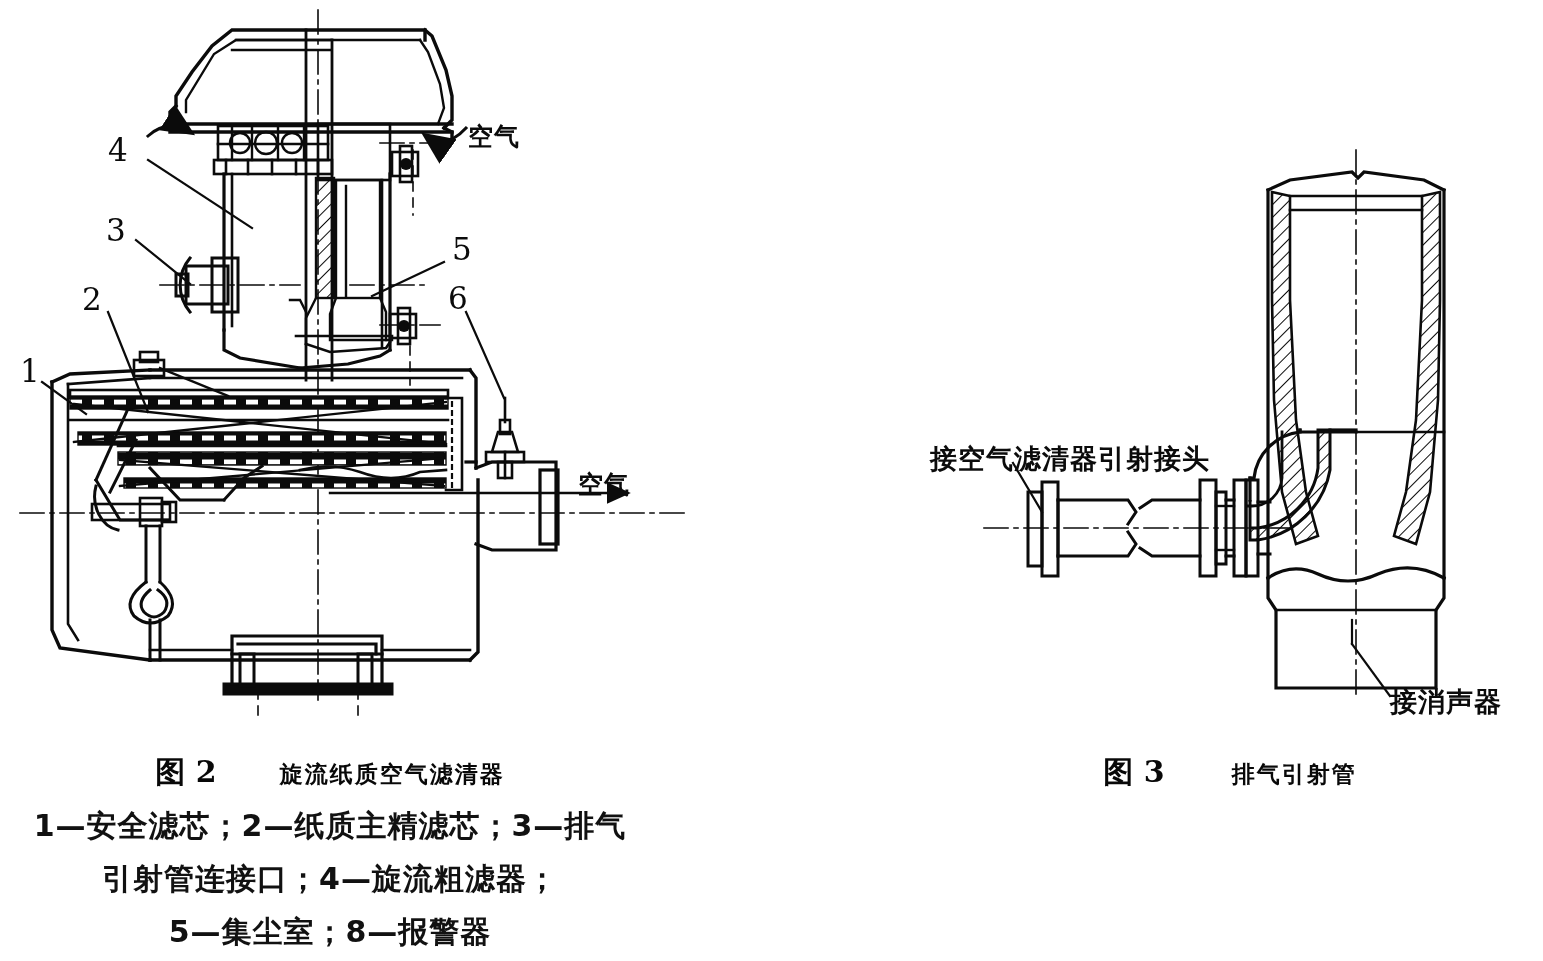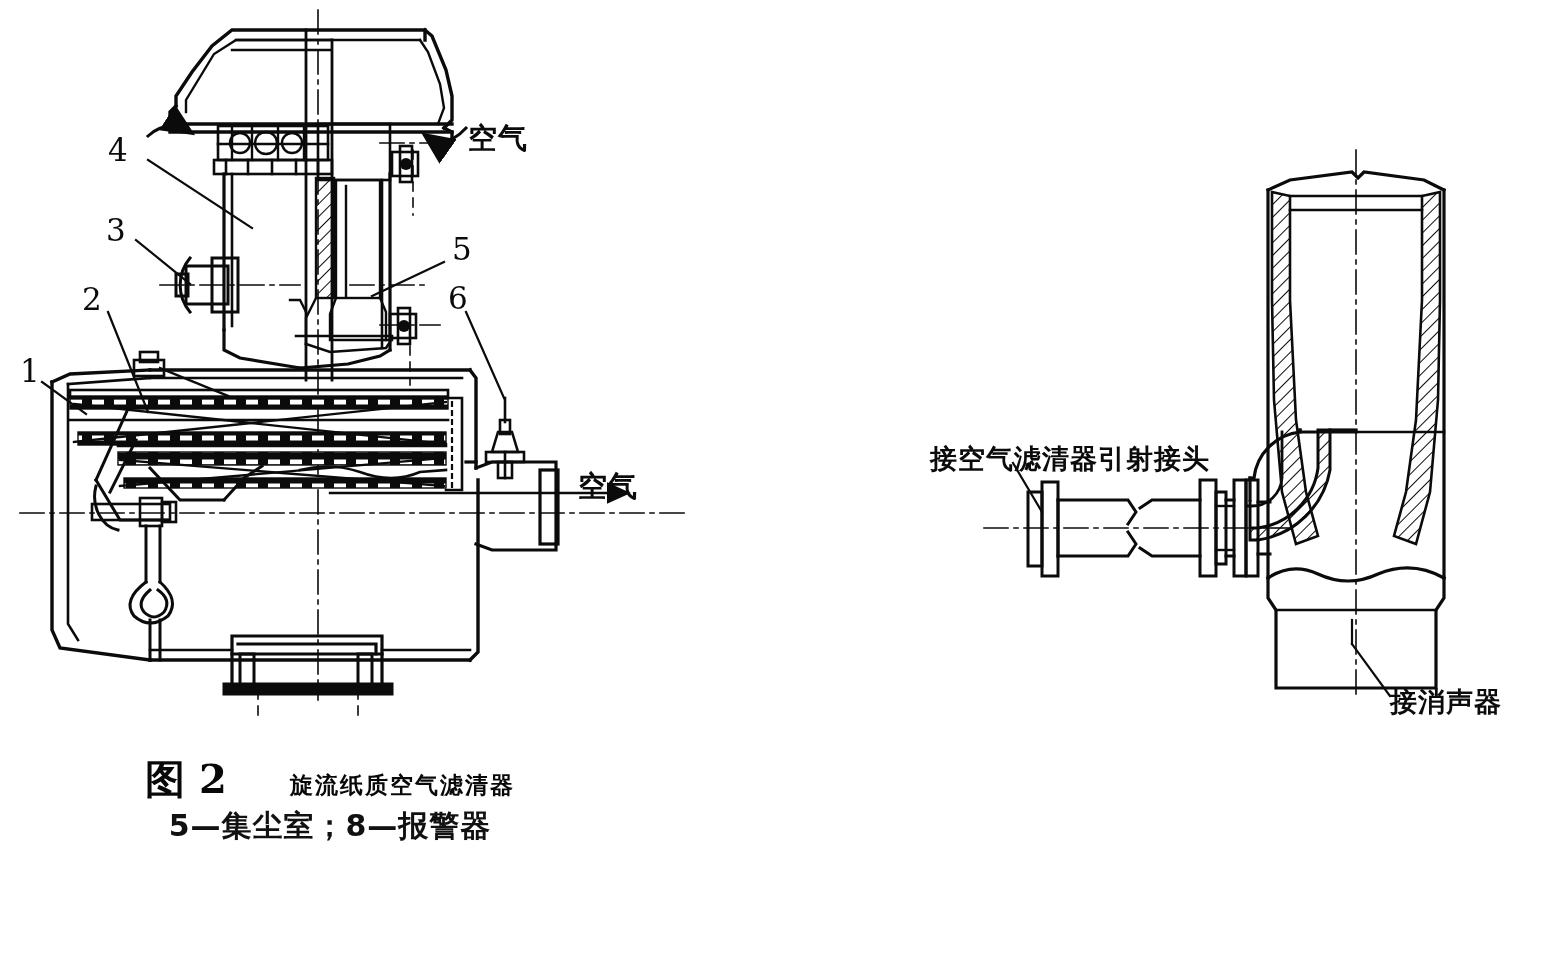--- a/index.html
+++ b/index.html
@@ -23,33 +23,33 @@
     white-space:nowrap;
     line-height:1;
     font-weight:700;
   }
   .num{
     font-family:"DejaVu Serif","Liberation Serif",serif;
     font-size:31px;
     font-weight:400;
     letter-spacing:0;
   }
-  .cn-small{font-size:29px;font-weight:700;letter-spacing:1px;}
+  .cn-small{font-size:25px;font-weight:700;letter-spacing:1px;}
   .cn-mid{font-size:27px;font-weight:700;letter-spacing:1px;}
 
   .cap{
     position:absolute;
     text-align:center;
     font-weight:700;
     color:#080808;
     white-space:nowrap;
     font-family:"DejaVu Sans","Liberation Sans",sans-serif;
   }
   .cap-title{font-size:23px;letter-spacing:2px;}
-  .cap-fignum{font-family:"DejaVu Serif","Liberation Serif",serif;font-size:40px;font-weight:700;}
+  .cap-fignum{font-family:"DejaVu Serif","Liberation Serif",serif;font-size:30px;font-weight:700;}
   .cap-line{font-size:30px;letter-spacing:1px;font-weight:700;}
 
   .legend{position:absolute;left:0;width:660px;text-align:center;}
   .legend div{margin:0;padding:0;}
 </style>
 </head>
 <body>
 
 <div id="page">
 
@@ -392,17 +392,24 @@
   <div class="lbl cn-mid" style="left:930px;top:445px;">接空气滤清器引射接头</div>
   <div class="lbl cn-mid" style="left:1390px;top:688px;">接消声器</div>
 
   <div class="cap" style="left:0px;top:752px;width:660px;">
     <span class="cap-fignum">图 2</span>
     <span style="display:inline-block;width:52px;"></span>
     <span class="cap-title">旋流纸质空气滤清器</span>
   </div>
 
   <div class="legend" style="top:806px;">
+    <div class="cap-line" style="margin-bottom:12px;">1—安全滤芯；2—纸质主精滤芯；3—排气</div>
+    <div class="cap-line" style="margin-bottom:12px;">引射管连接口；4—旋流粗滤器；</div>
     <div class="cap-line">5—集尘室；8—报警器</div>
   </div>
 
+  <div class="cap" style="left:1000px;top:752px;width:460px;">
+    <span class="cap-fignum">图 3</span>
+    <span style="display:inline-block;width:56px;"></span>
+    <span class="cap-title">排气引射管</span>
+  </div>
 
 </div>
 
 </body></html>

